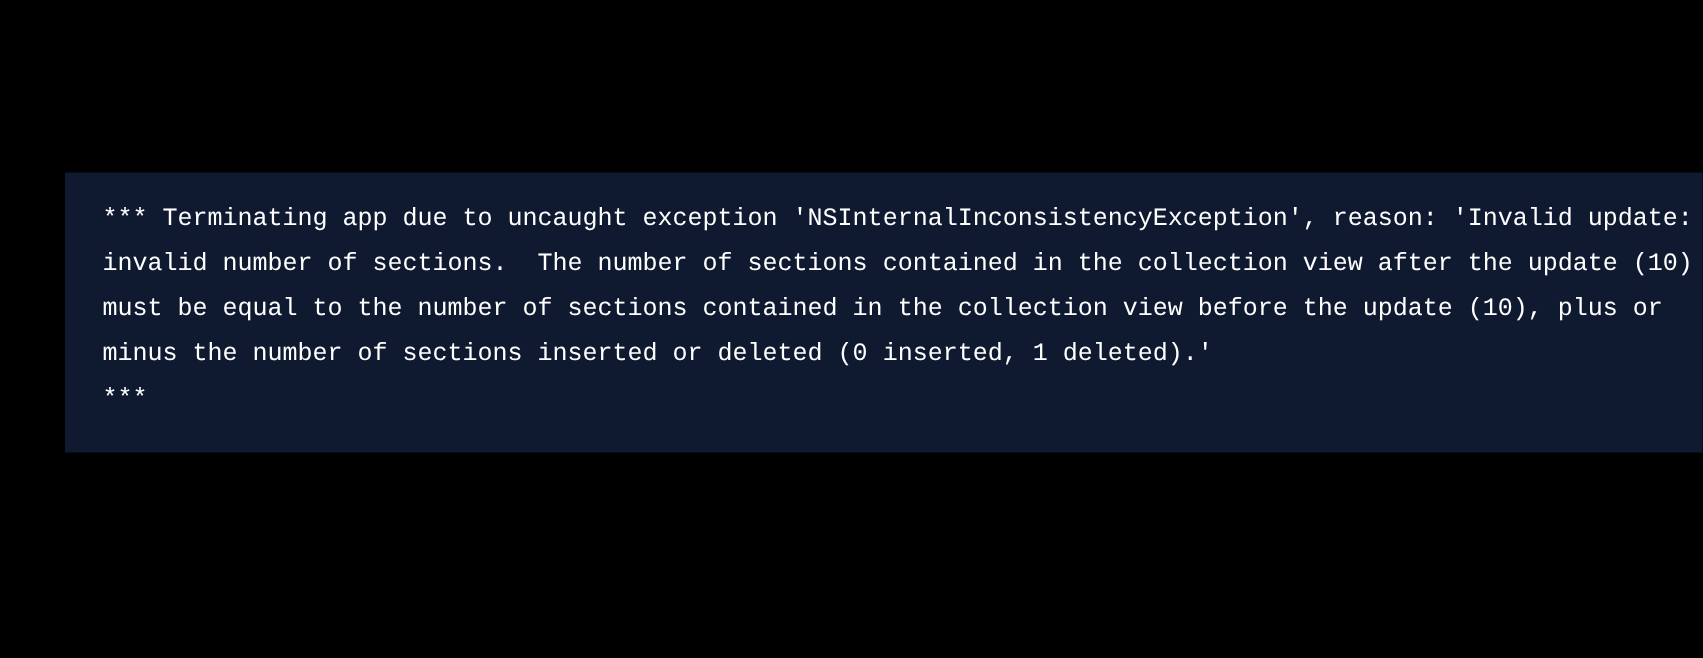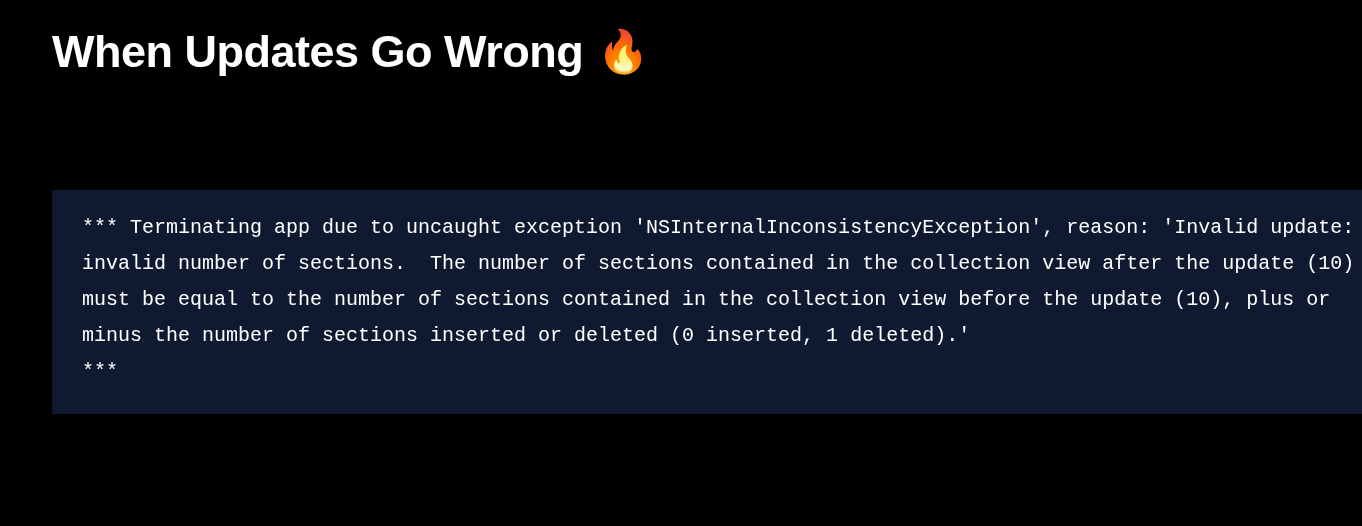--- a/index.html
+++ b/index.html
@@ -45,21 +45,17 @@
       line-height: 1.8;
       white-space: pre-wrap;
       word-wrap: break-word;
       font-weight: 500;
     }
   </style>
 </head>
 <body>
 
 <div class="slide">
-  <div class="title-row">
-    <h1 class="title">When Updates Go Wrong</h1>
-    <span class="fire-emoji">🔥</span>
-  </div>
   <div class="code-block">
     <div class="code-text">*** Terminating app due to uncaught exception 'NSInternalInconsistencyException', reason: 'Invalid update: invalid number of sections.  The number of sections contained in the collection view after the update (10) must be equal to the number of sections contained in the collection view before the update (10), plus or minus the number of sections inserted or deleted (0 inserted, 1 deleted).'
 ***</div>
   </div>
 </div>
 
 </body></html>

